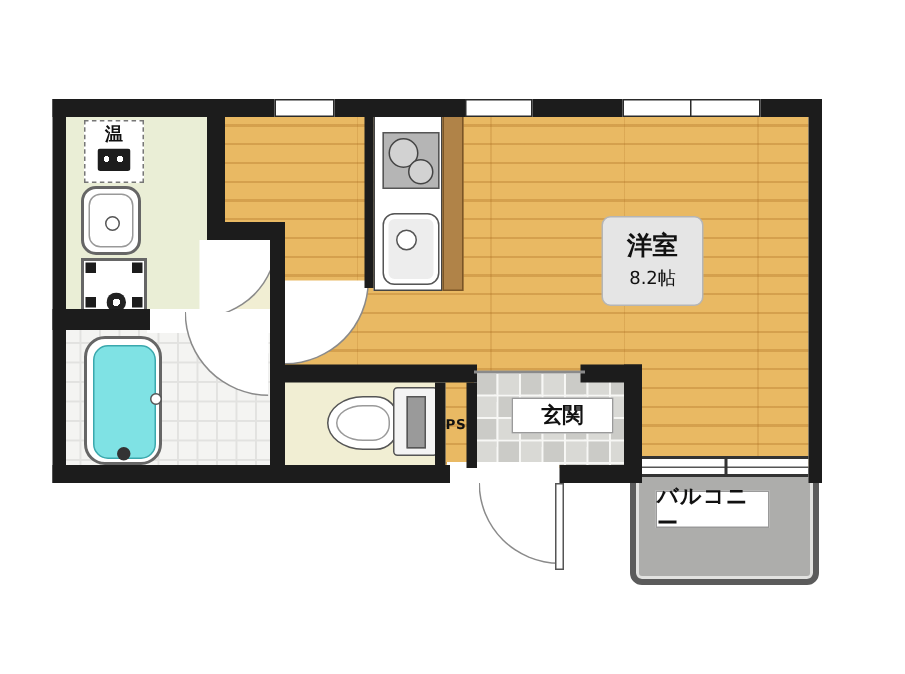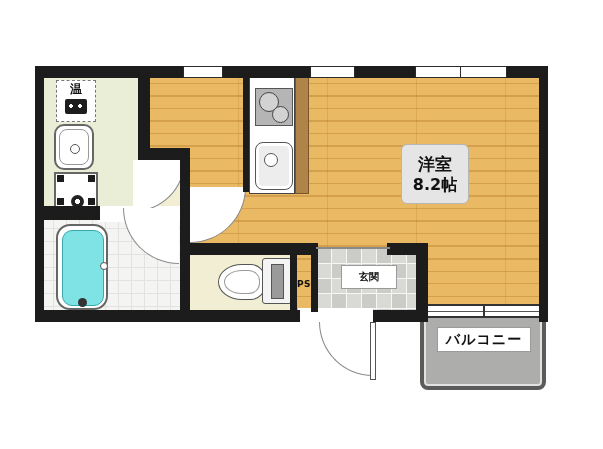--- a/index.html
+++ b/index.html
@@ -70,21 +70,21 @@
 
   .win-band{background:#fff;border-top:2px solid #333;border-bottom:2px solid #333;}
   .win-band .mid{position:absolute;left:0;top:4.5px;width:100%;height:1.5px;background:#555;}
   .win-band .tick{position:absolute;left:55px;top:0;width:2px;height:12px;background:#333;}
 
   .stepline{background:#8a8a8a;}
 
   .room-label{background:#e5e5e5;border:1px solid #b5b5b5;border-radius:6px;display:flex;flex-direction:column;
     align-items:center;justify-content:center;color:#111;}
   .room-label .l1{font-size:17px;font-weight:bold;line-height:22px;}
-  .room-label .l2{font-size:16px;font-weight:bold;line-height:20px;}
+  .room-label .l2{font-size:12px;font-weight:normal;line-height:20px;}
   .tag{background:#fff;border:1px solid #9a9a9a;display:flex;align-items:center;justify-content:center;
     font-weight:bold;color:#111;}
   .ps-text{font-size:9px;font-weight:bold;color:#111;display:flex;align-items:center;justify-content:center;letter-spacing:.5px;}
 </style>
 </head>
 <body>
 
 <div class="canvas">
 
   <div class="abs wood" style="left:150px;top:72px;width:389px;height:240px;"></div>
@@ -166,23 +166,23 @@
 
   <div class="abs window" style="left:183px;top:66px;width:40px;height:12px;"></div>
   <div class="abs window" style="left:310px;top:66px;width:45px;height:12px;"></div>
   <div class="abs window" style="left:415px;top:66px;width:46px;height:12px;"></div>
   <div class="abs window" style="left:460px;top:66px;width:47px;height:12px;"></div>
 
   <div class="abs room-label" style="left:401px;top:144px;width:68px;height:60px;">
     <span class="l1">洋室</span>
     <span class="l2">8.2帖</span>
   </div>
-  <div class="abs tag" style="left:341px;top:265px;width:56px;height:24px;font-size:10px;">
+  <div class="abs tag" style="left:341px;top:265px;width:68px;height:24px;font-size:14px;">
       <span>玄関</span>
     </div>
-  <div class="abs tag" style="left:437px;top:327px;width:94px;height:25px;font-size:14px;letter-spacing:1px;">
+  <div class="abs tag" style="left:437px;top:327px;width:76px;height:25px;font-size:14px;letter-spacing:1px;">
       <span>バルコニー</span>
     </div>
   <div class="abs ps-text" style="left:297px;top:255px;width:14px;height:57px;">
       <span>PS</span>
     </div>
 
 </div>
 
 </body></html>

